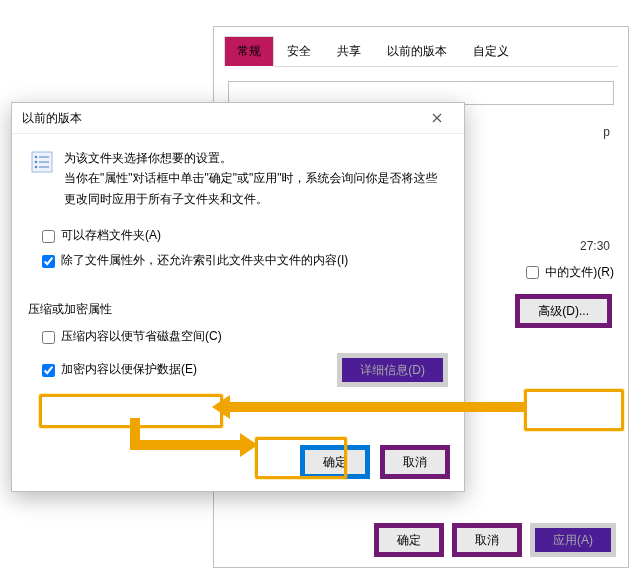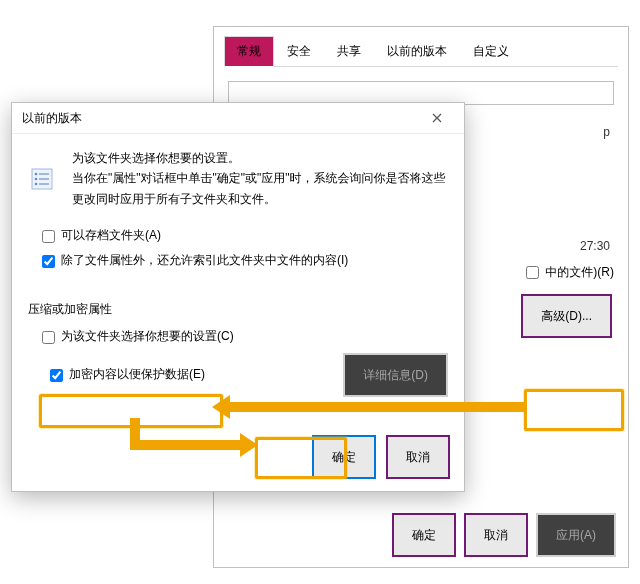--- a/index.html
+++ b/index.html
@@ -10,39 +10,39 @@
   .props-close{width:40px;height:28px;display:flex;align-items:center;justify-content:center;color:#888;position:absolute;right:0;top:0}
   .tabbar{display:flex;border-bottom:1px solid #d9d9d9;margin:8px 10px 0 10px}
   .tab{padding:6px 12px;border:1px solid transparent;border-bottom:none;position:relative;top:1px;cursor:default}
   .tab.sel{border-color:#d9d9d9;background:#be185d;border-bottom:1px solid #fff}
   .props-body{padding:14px 14px 10px 14px}
   .input-stub{height:22px;border:1px solid #bfbfbf;margin-bottom:10px}
   .rline{display:flex;justify-content:flex-end;color:#333;margin:20px 0 10px 0;padding-right:4px}
   .rcheck{display:flex;justify-content:flex-end;align-items:center;margin:8px 0}
   .rcheck input{margin-right:6px}
   .adv-btn-wrap{display:flex;justify-content:flex-end;margin:12px 2px 0 0}
-  .btn{height:24px;padding:8px 18px;background:#e9e9e9;border:2px solid #701a75;display:inline-flex;align-items:center;justify-content:center;cursor:default}
-  .btn.dis{color:#a7a7a7;border-color:#cfcfcf;background:#404040}
+  .btn{height:24px;padding:0 18px;background:#e9e9e9;border:5px solid #701a75;display:inline-flex;align-items:center;justify-content:center;cursor:default}
+  .btn.dis{color:#a7a7a7;border-color:#cfcfcf;background:#4c1d95}
   .btn.def{border-color:#0078d7}
   .props-foot{position:absolute;bottom:10px;right:12px;display:flex;gap:8px}
 
   .adv{position:absolute;left:11px;top:102px;width:452px;height:388px;border:1px solid #bfbfbf;background:#fff;box-shadow:0 6px 22px rgba(0,0,0,.28)}
   .adv-hdr{height:30px;display:flex;align-items:center;padding:0 10px;border-bottom:1px solid #ececec}
   .adv-hdr .sp{flex:1}
   .adv-close{width:34px;height:28px;display:flex;align-items:center;justify-content:center}
   .adv-body{padding:14px 16px 0 16px}
-  .intro{display:flex;gap:16px;align-items:center;margin-bottom:18px}
+  .intro{display:flex;gap:8px;align-items:flex-start;margin-bottom:18px}
   .intro-ico{width:28px;height:28px;flex:0 0 28px}
   .intro-txt{line-height:1.7}
   .group-title{margin:4px 0 10px 0;color:#000}
   .chk{display:flex;margin:6px 0 6px 10px}
   .chk input{margin-right:6px}
   .hr{height:20px}
   .enc-row{display:flex;align-items:center;margin:6px 0 0 10px}
-  .enc-row .chk{margin:8px}
+  .enc-row .chk{margin:0}
   .enc-row .sp{flex:1}
   .adv-foot{position:absolute;bottom:12px;right:14px;display:flex;gap:10px}
 
   .hl{position:absolute;border:3px solid #f0a400;box-shadow:0 0 0 1px rgba(255,200,0,.3);pointer-events:none;border-radius:2px}
   #hl-enc{left:39px;top:394px;width:178px;height:28px}
   #hl-ok {left:255px;top:437px;width:86px;height:36px}
   #hl-adv{left:524px;top:389px;width:94px;height:36px}
 
   .arrow{position:absolute;pointer-events:none}
   .arrow .shaft{position:absolute;background:#f0a400}
@@ -114,21 +114,21 @@
     </label>
     <label class="chk">
       <input type="checkbox" id="cb-idx" checked="" style="">
       <span>除了文件属性外，还允许索引此文件夹中文件的内容(I)</span>
     </label>
 
     <div class="hr"></div>
     <div class="group-title">压缩或加密属性</div>
     <label class="chk">
       <input type="checkbox" id="cb-cmp" style="">
-      <span>为该文件夹选择你想要的设置(C)</span>
+      <span>压缩内容以便节省磁盘空间(C)</span>
     </label>
     <div class="enc-row">
       <label class="chk">
         <input type="checkbox" id="cb-enc" checked="" style="">
         <span>加密内容以便保护数据(E)</span>
       </label>
       <span class="sp"></span>
       <span class="btn dis">详细信息(D)</span>
     </div>
   </div>

